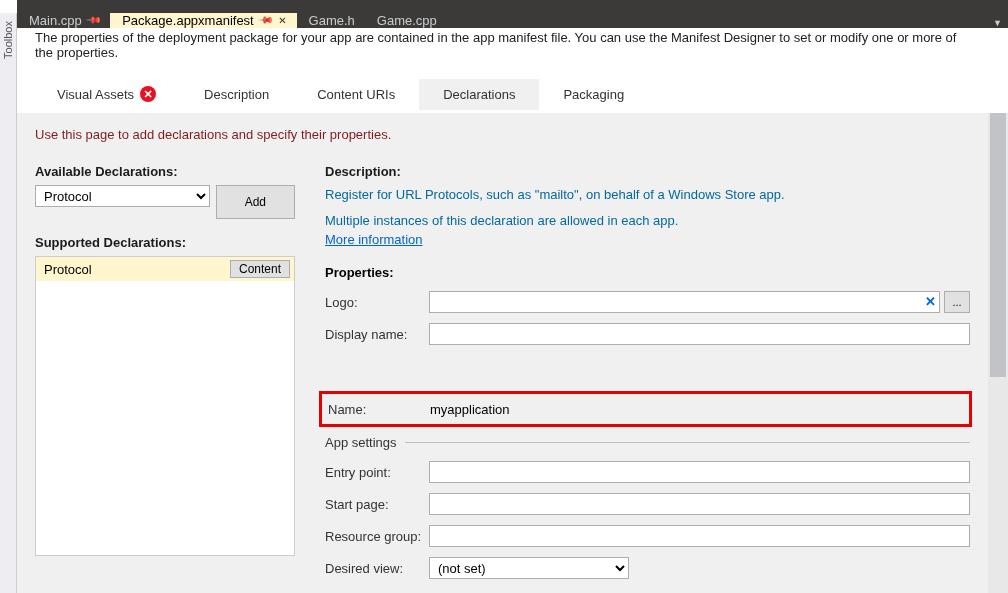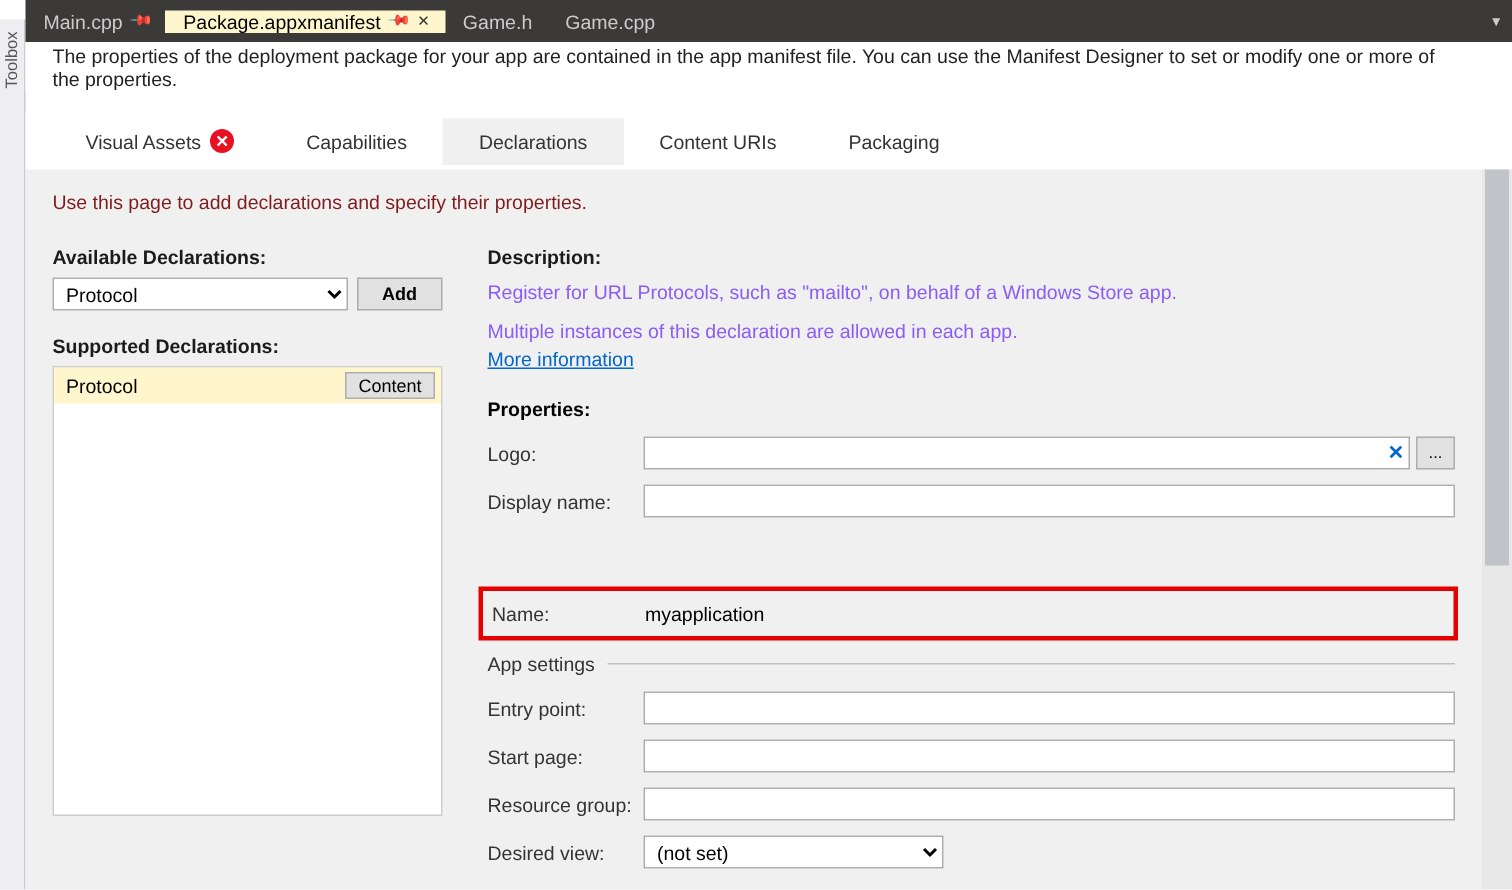--- a/index.html
+++ b/index.html
@@ -1,21 +1,21 @@
 <!DOCTYPE html>
 <html><head>
 <meta charset="utf-8">
 <style>
   * { box-sizing: border-box; margin: 0; padding: 0; font-family: "Segoe UI", Arial, sans-serif; font-size: 13px; }
   body { background: #fff; width: 1008px; height: 593px; overflow: hidden; position: relative; }
   
   .toolbox-sidebar { position: absolute; left: 0; top: 13px; width: 17px; height: 580px; background: #eeeef2; border-right: 1px solid #ccc; display: flex; align-items: flex-start; justify-content: center; padding-top: 8px; }
   .toolbox-sidebar span { writing-mode: vertical-rl; text-orientation: mixed; font-size: 11px; color: #555; transform: rotate(180deg); }
   
-  .tab-bar { position: absolute; left: 17px; top: 0; height: 28px; width: 991px; background: #3b3a39; display: flex; align-items: center; }
+  .tab-bar { position: absolute; left: 17px; top: 0; height: 28px; width: 991px; background: #3b3a39; display: flex; align-items: flex-end; }
   .tab { display: flex; align-items: center; padding: 0 10px 0 12px; color: #ccc; font-size: 12px; cursor: pointer; gap: 6px; }
   .tab.active { background: #fff6ce; color: #000; }
   .tab .pin { transform: rotate(45deg); display:inline-block; font-size:10px; color:#777; }
   .tab.active .pin { color: #333; }
   .tab .close { font-size: 10px; color: #666; }
   .tab.active .close { color: #333; }
   .tabbar-right { margin-left:auto; display:flex; align-items:center; padding-right:6px; gap:8px; }
   .tabbar-caret { color:#ccc; font-size:9px; }
 
   .description-strip { position:absolute; left:17px; top:28px; width:971px; padding: 2px 18px; color:#222; background:#fff; }
@@ -32,27 +32,27 @@
   .intro-text { color:#7f1d1d; margin-bottom: 22px; }
 
   .cols { display:flex; gap:30px; }
   .left-col { width:260px; }
   .right-col { flex:1; }
 
   .section-head { font-weight:600; color:#1b1b1b; margin-bottom:6px; }
   
   .dropdown-row { display:flex; gap:6px; margin-bottom:16px; }
   select.avail { width:200px; height:22px; border:1px solid #adadad; padding:0 4px; background:#fff; }
-  .btn { border:1px solid #adadad; background:#e1e1e1; height:22px; padding:0 16px; cursor:pointer; font-size:12px;font-weight:bold; }
+  .btn { border:1px solid #adadad; background:#e1e1e1; height:34px; padding:0 28px; cursor:pointer; font-size:12px; }
 
   .supported-box { border:1px solid #ccc; background:#fff; height:300px; margin-top:6px; }
   .supported-row { display:flex; align-items:center; justify-content:space-between; padding:3px 4px 3px 8px; background:#fff6ce; }
   .remove-btn { border:1px solid #adadad; background:#e1e1e1; padding:1px 8px; cursor:pointer; font-size:12px; }
 
-  .desc-body { color:#8b5cf6; margin:6px 0 2px 0; line-height:1.5; }
+  .desc-body { color:#0369a1; margin:6px 0 2px 0; line-height:1.5; }
   .link { color:#0066cc; text-decoration:underline; cursor:pointer; }
 
   .props-head { font-weight:600; margin-top:18px; margin-bottom:10px; }
   
   .field-row { display:flex; align-items:center; margin-bottom:8px; min-height:24px; }
   .field-label { width:104px; color:#333; }
   .field-input { flex:1; height:22px; border:1px solid #adadad; padding:0 4px; background:#fff; }
   .browse-btn { width:26px; height:22px; border:1px solid #adadad; background:#e1e1e1; margin-left:4px; cursor:pointer; display:flex; align-items:center; justify-content:center; font-size:11px; }
   .logo-wrap { flex:1; position:relative; }
   .logo-clear { position:absolute; right:4px; top:3px; color:#0066cc; font-size:13px; cursor:pointer; font-weight:bold; }
@@ -96,27 +96,27 @@
 <div class="description-strip">
   <span>The properties of the deployment package for your app are contained in the app manifest file. You can use the Manifest Designer to set or modify one or more of the properties.</span>
 </div>
 
 <div class="manifest-tabs">
   <div class="mtab">
     <span>Visual Assets</span>
     <span class="error-badge">✕</span>
   </div>
   <div class="mtab">
-    <span>Capabilities</span>
+    <span>Description</span>
+  </div>
+  <div class="mtab">
+    <span>Content URIs</span>
   </div>
   <div class="mtab selected">
     <span>Declarations</span>
-  </div>
-  <div class="mtab">
-    <span>Content URIs</span>
   </div>
   <div class="mtab">
     <span>Packaging</span>
   </div>
 </div>
 
 <div class="content-area">
   <div class="intro-text">Use this page to add declarations and specify their properties.</div>
 
   <div class="cols">

